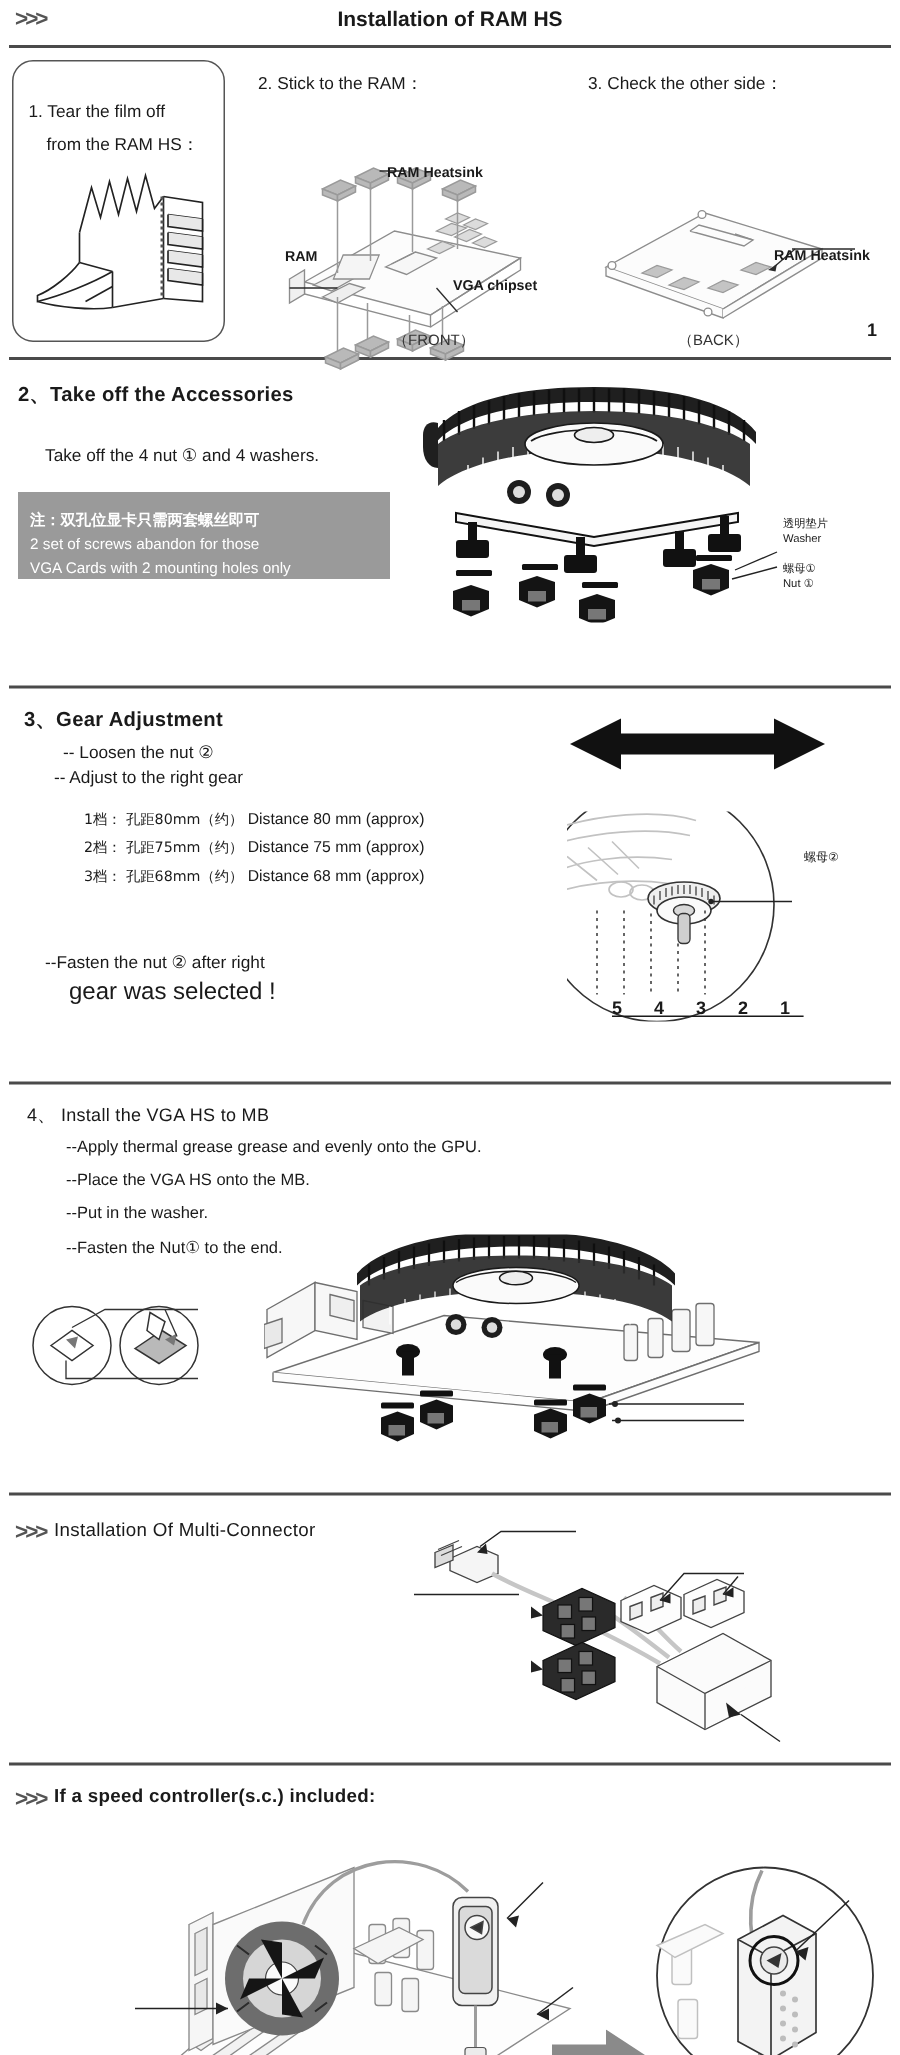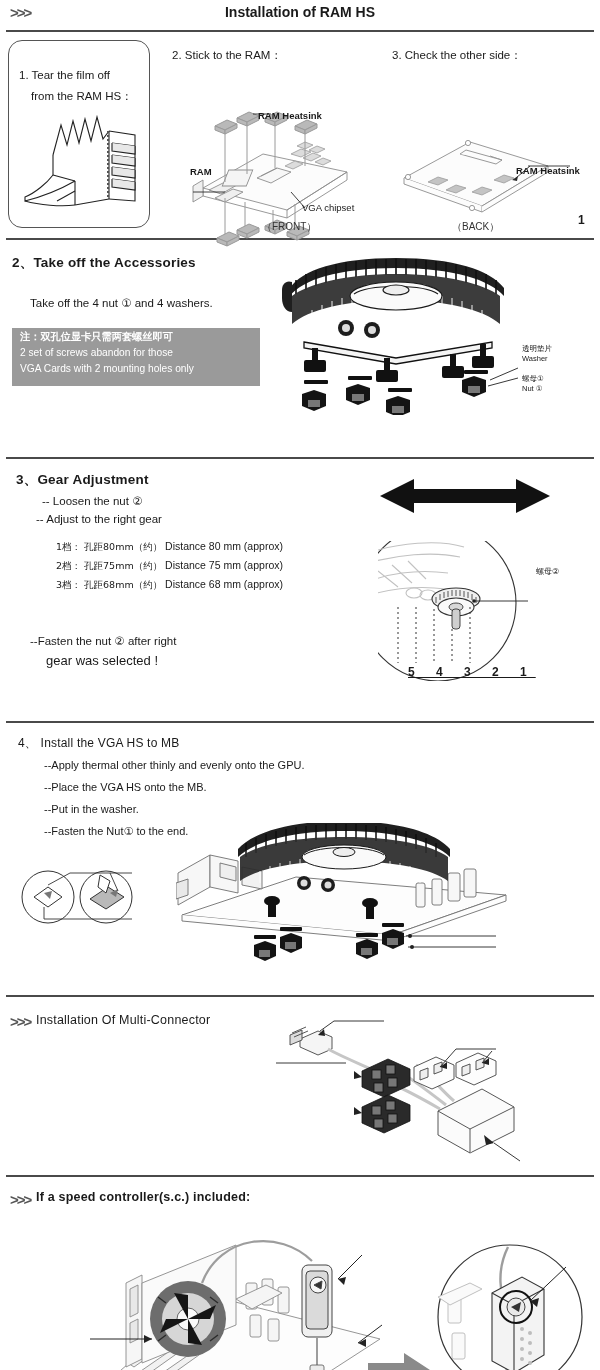--- a/index.html
+++ b/index.html
@@ -32,44 +32,44 @@
               border:1.6px solid #555; border-radius:14px; background:#fff; }
   .framebox .l1 { position:absolute; left:10px; top:28px; font-size:11.5px; }
   .framebox .l2 { position:absolute; left:22px; top:48px; font-size:11.5px; }
   .step2lbl { position:absolute; left:172px; top:16px; font-size:11.5px; }
   .step3lbl { position:absolute; left:392px; top:16px; font-size:11.5px; }
   .frontlbl { position:absolute; left:262px; top:188px; font-size:10px; color:#333; }
   .backlbl  { position:absolute; left:452px; top:188px; font-size:10px; color:#333; }
   .pgnum { position:absolute; left:578px; top:181px; font-size:12px; font-weight:bold; }
   .lbl-ramhs1 { position:absolute; left:258px; top:78px; font-size:9.5px; font-weight:bold; }
   .lbl-ram   { position:absolute; left:190px; top:134px; font-size:9.5px; font-weight:bold; }
-  .lbl-vga   { position:absolute; left:302px; top:170px; font-size:9.5px; font-weight:normal; }
+  .lbl-vga   { position:absolute; left:302px; top:153px; font-size:9.5px; font-weight:bold; }
   .lbl-ramhs2{ position:absolute; left:516px; top:133px; font-size:9.5px; font-weight:bold; }
 
   
   .s2 { height:217px; position:relative; }
   .s2 .ttl { position:absolute; left:12px; top:14px; }
   .s2 .line2 { position:absolute; left:30px; top:56px; font-size:11.5px; }
   .notebox { position:absolute; left:12px; top:88px; width:248px; height:58px;
-             background:#9a9a9a; color:#fff; padding:1px 8px; }
+             background:#9a9a9a; color:#fff; padding:12px 8px; }
   .notebox div { font-size:10.2px; line-height:16px; white-space:nowrap; }
   .notebox div:first-child { font-weight:bold; }
   .lbl-wash { position:absolute; left:522px; top:104px; font-size:7.5px; line-height:9.5px; }
   .lbl-nut  { position:absolute; left:522px; top:134px; font-size:7.5px; line-height:9.5px; }
 
   
   .s3 { height:262px; position:relative; }
   .s3 .ttl { position:absolute; left:16px; top:12px; }
   .s3 .d1 { position:absolute; left:42px; top:35px; font-size:11.5px; }
   .s3 .d2 { position:absolute; left:36px; top:54px; font-size:11.5px; }
   .gears { position:absolute; left:56px; top:78px;text-align:right; }
   .gears .row { font-size:10.5px; line-height:19px; white-space:nowrap; }
   .gears .cn { font-family:"DejaVu Sans",sans-serif; font-size:9.5px; }
   .s3 .f1 { position:absolute; left:30px; top:175px; font-size:11.5px; }
-  .s3 .f2 { position:absolute; left:46px; top:194px; font-size:13px; }
+  .s3 .f2 { position:absolute; left:46px; top:194px; font-size:16px; }
   .gearnums { position:absolute; left:408px; top:206px; font-size:12px;
               font-weight:bold; letter-spacing:9px;text-decoration:underline; }
   .lbl-luomu { position:absolute; left:536px; top:566px; font-size:8px; }
 
   
   .s4 { height:272px; position:relative; }
   .s4 .ttl { position:absolute; left:18px; top:12px; font-weight:normal; font-size:12px; }
   .s4 .b { position:absolute; left:44px; font-size:11px; }
 
   
@@ -375,21 +375,21 @@
       <circle cx="96" cy="60" r="1.8" fill="#222"></circle>
     </svg>
 
     <div class="gearnums">5 4 3 2 1</div>
   </div>
   <div class="lbl-luomu">螺母②</div>
   <div class="rule"></div>
 
   <div class="sect s4">
     <div class="ttl">4、 Install the VGA HS to MB</div>
-    <div class="b" style="top:36px;">--Apply thermal other thinly and evenly onto the GPU.</div>
+    <div class="b" style="top:36px;">--Apply thermal grease grease and evenly onto the GPU.</div>
     <div class="b" style="top:58px;">--Place the VGA HS onto the MB.</div>
     <div class="b" style="top:80px;">--Put in the washer.</div>
     <div class="b" style="top:102px;">--Fasten the Nut① to the end.</div>
 
     <svg class="art" style="left:14px;top:134px;" width="150" height="78" viewBox="0 0 150 78">
       <circle cx="34" cy="40" r="26" fill="none" stroke="#333" stroke-width="1"></circle>
       <circle cx="92" cy="40" r="26" fill="none" stroke="#333" stroke-width="1"></circle>
       <g stroke="#333" stroke-width="1" fill="#fff">
         <path d="M20 40 L34 30 L48 40 L34 50 Z"></path>
       </g>

